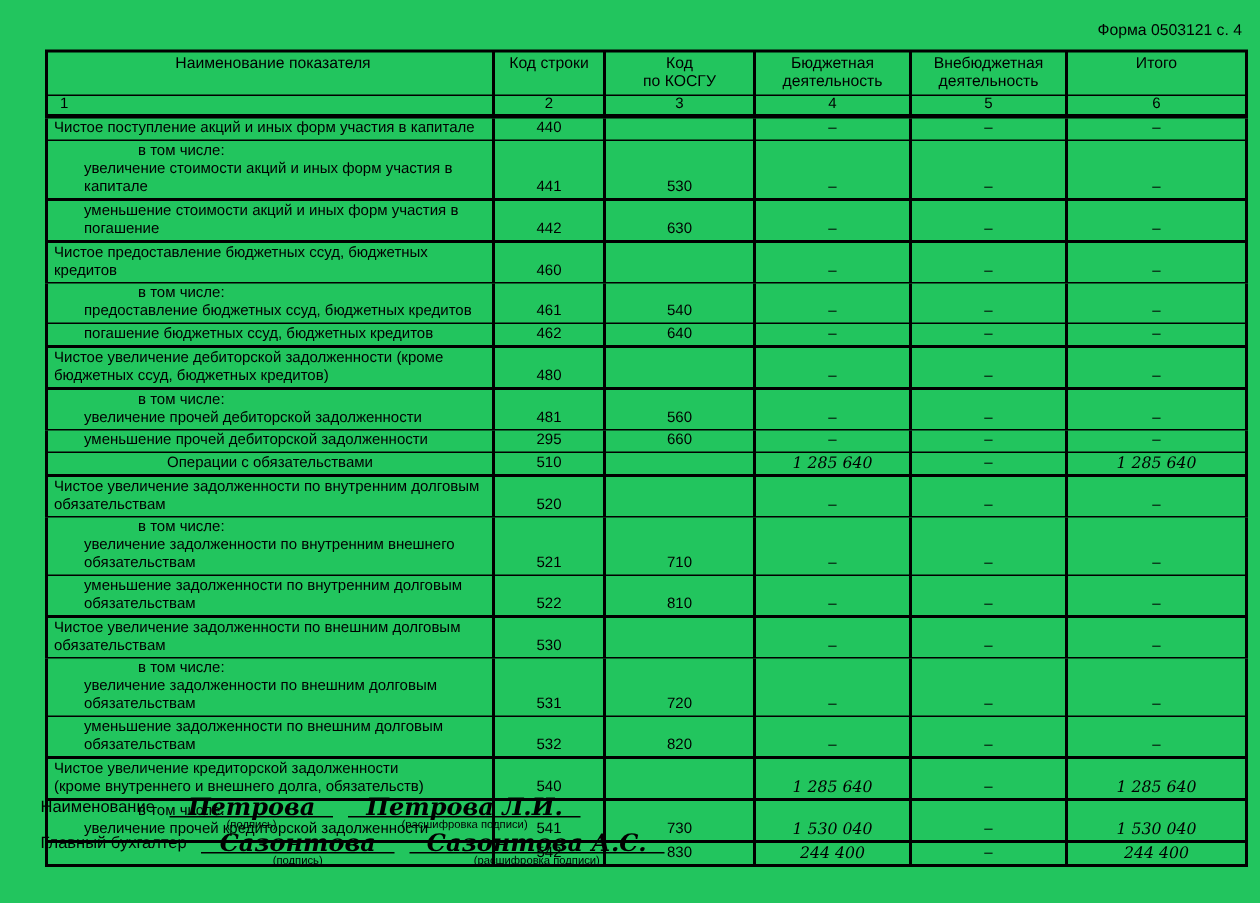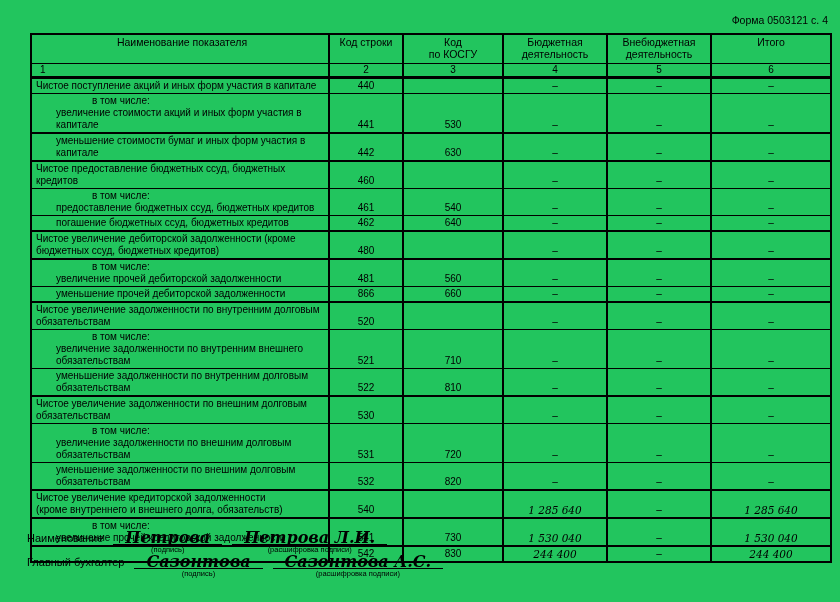--- a/index.html
+++ b/index.html
@@ -117,21 +117,21 @@
             <div class="ntext">увеличение стоимости акций и иных форм участия в капитале</div>
           </td>
           <td class="c-num">441</td>
           <td class="c-num">530</td>
           <td class="c-num">–</td>
           <td class="c-num">–</td>
           <td class="c-num">–</td>
         </tr>
         <tr class="t-thick">
           <td class="c-name s-sub">
-            <div class="ntext">уменьшение стоимости бумаг и иных форм участия в капитале</div>
+            <div class="ntext">уменьшение стоимости акций и иных форм участия в погашение</div>
           </td>
           <td class="c-num">442</td>
           <td class="c-num">630</td>
           <td class="c-num">–</td>
           <td class="c-num">–</td>
           <td class="c-num">–</td>
         </tr>
         <tr class="t-thick">
           <td class="c-name s-net">
             <div class="ntext">Чистое предоставление бюджетных ссуд, бюджетных кредитов</div>
@@ -182,25 +182,35 @@
           <td class="c-num">481</td>
           <td class="c-num">560</td>
           <td class="c-num">–</td>
           <td class="c-num">–</td>
           <td class="c-num">–</td>
         </tr>
         <tr class="t-thin">
           <td class="c-name s-sub">
             <div class="ntext">уменьшение прочей дебиторской задолженности</div>
           </td>
-          <td class="c-num">866</td>
+          <td class="c-num">295</td>
           <td class="c-num">660</td>
           <td class="c-num">–</td>
           <td class="c-num">–</td>
           <td class="c-num">–</td>
+        </tr>
+        <tr class="t-thin">
+          <td class="c-name s-center">
+            <div class="ntext">Операции с обязательствами</div>
+          </td>
+          <td class="c-num">510</td>
+          <td class="c-num"></td>
+          <td class="c-num filled">1 285 640</td>
+          <td class="c-num">–</td>
+          <td class="c-num filled">1 285 640</td>
         </tr>
         <tr class="t-thick">
           <td class="c-name s-net">
             <div class="ntext">Чистое увеличение задолженности по внутренним долговым
 обязательствам</div>
           </td>
           <td class="c-num">520</td>
           <td class="c-num"></td>
           <td class="c-num">–</td>
           <td class="c-num">–</td>

